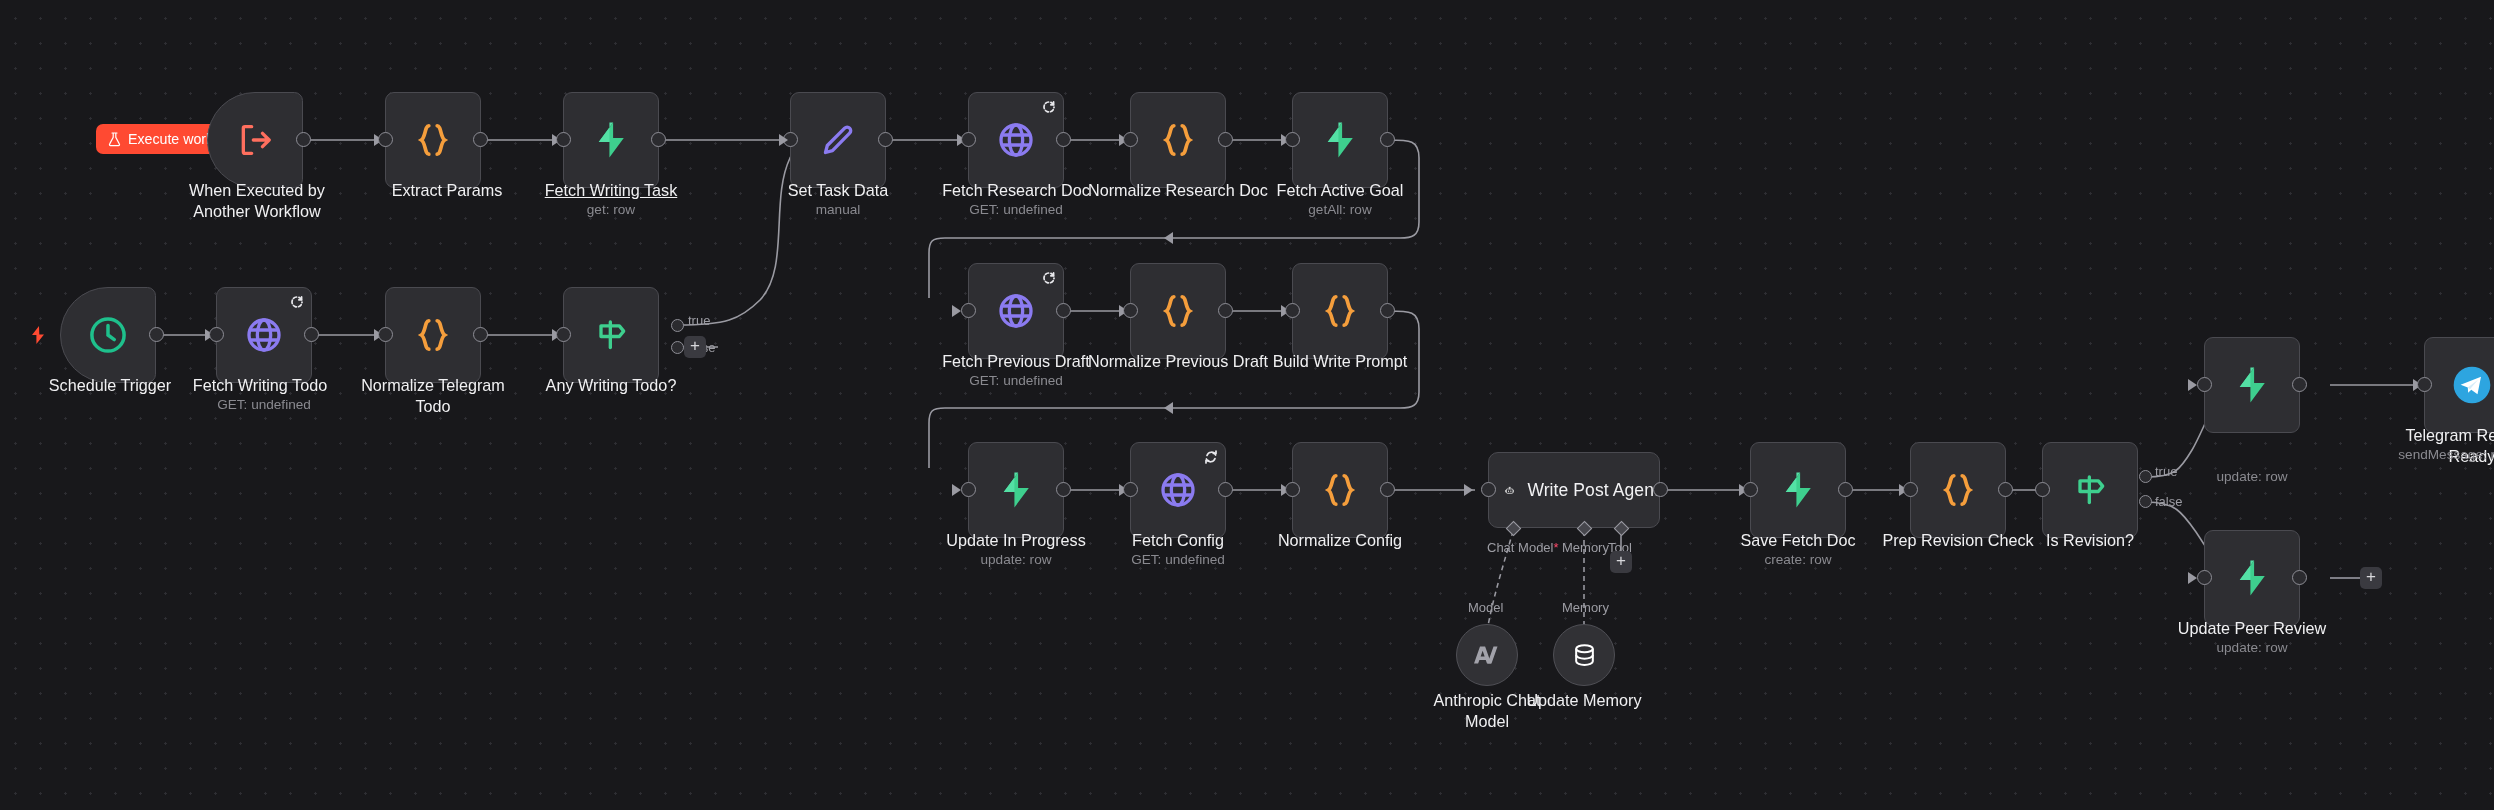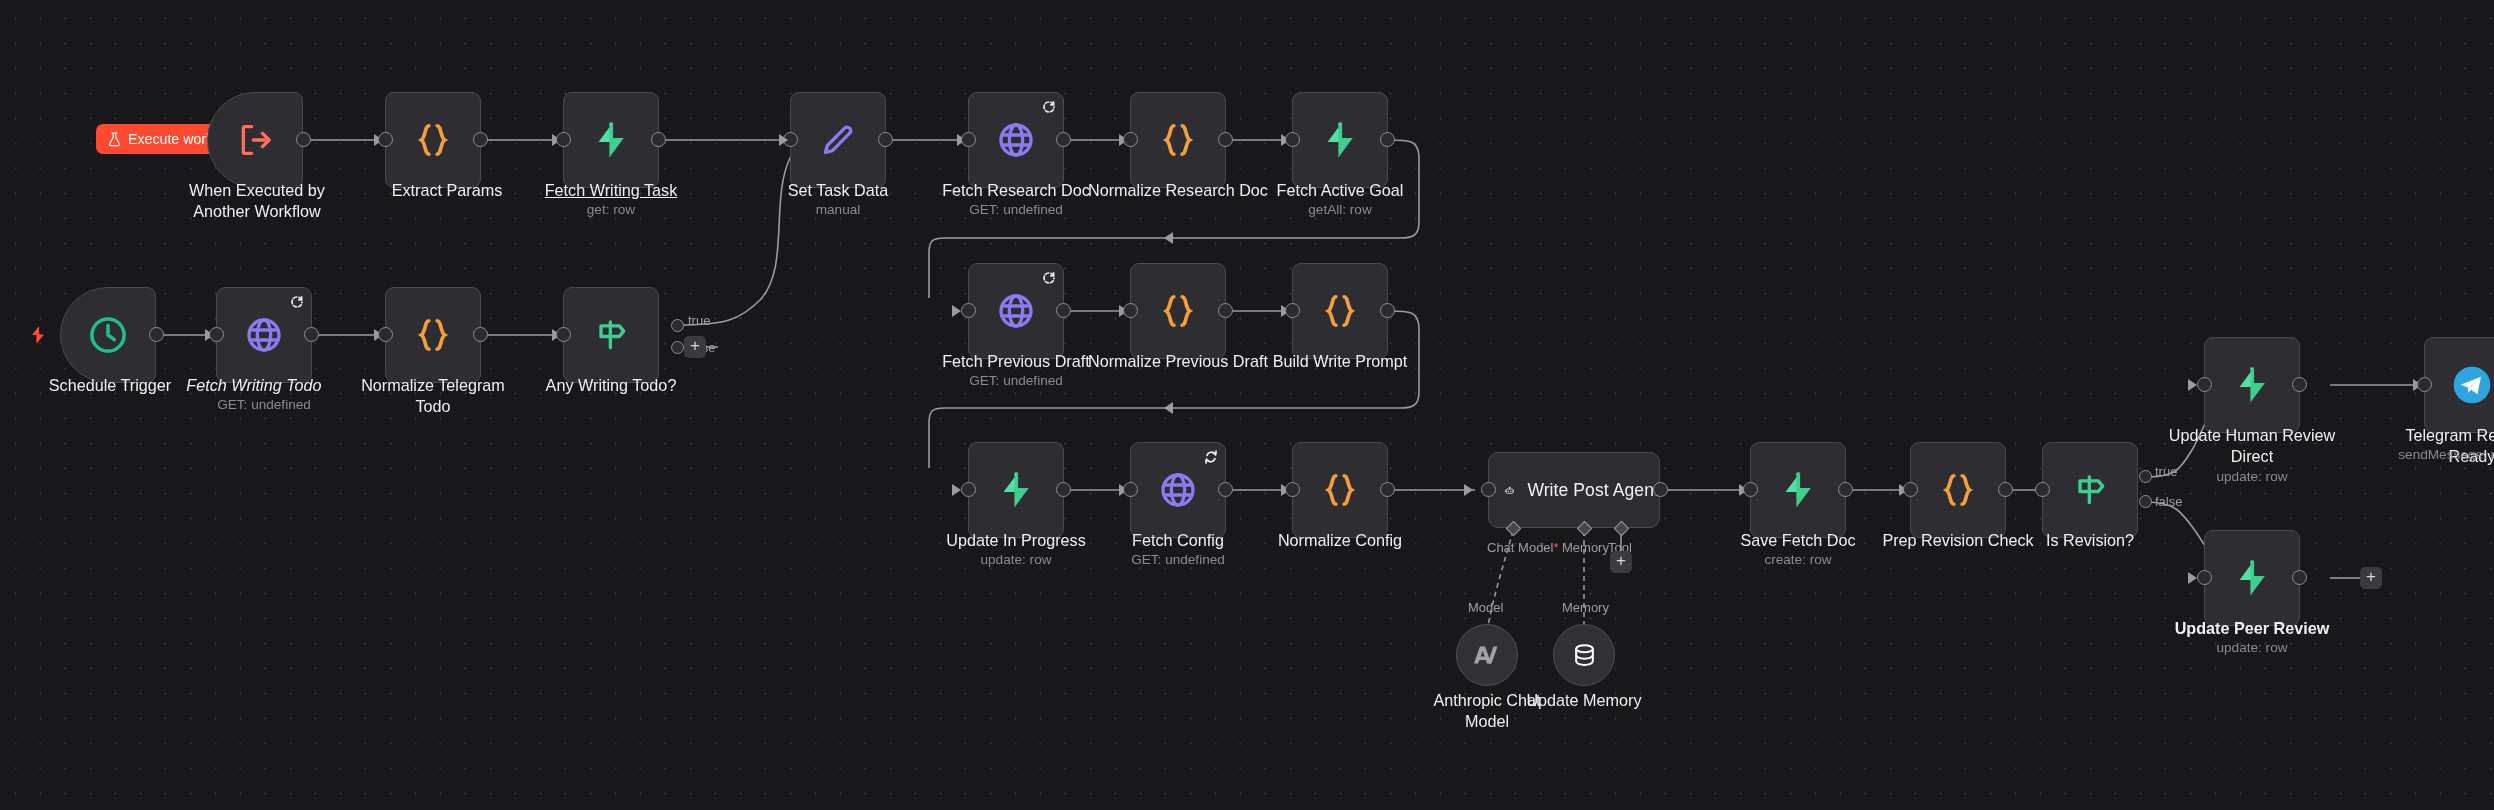--- a/index.html
+++ b/index.html
@@ -356,21 +356,21 @@
       <path d="M3.3 9h17.4M3.3 15h17.4" stroke="#8b7bf0" stroke-width="2"></path>
     </svg>
     <svg class="retry-badge" style="right:7px; top:7px;" viewBox="0 0 14 14">
       <path d="M11.4 4.6A5 5 0 1 0 12 7" fill="none" stroke="#e8e8ec" stroke-width="1.7" stroke-linecap="round" stroke-dasharray="3.4 2.1"></path>
       <path d="M11.6 1.9v2.9H8.8" fill="none" stroke="#e8e8ec" stroke-width="1.7" stroke-linecap="round"></path>
     </svg>
   </div>
   <div class="port" style="left:209px; top:327px;"></div>
   <div class="port" style="left:304px; top:327px;"></div>
   <div class="arrowhead" style="left:374px; top:329px;"></div>
-  <div class="caption" style="left:164px; top:375px; width:180px;font-style:italic;">Fetch Writing Todo</div>
+  <div class="caption" style="left:170px; top:375px; width:180px;">Fetch Writing Todo</div>
   <div class="subcaption" style="left:174px; top:397px; width:180px;">GET: undefined</div>
 
   <div class="node w96" style="left:385px; top:287px;">
     <svg class="icon" width="40" height="40" viewBox="0 0 24 24">
       <path d="M9.5 3.5C7 3.5 7.6 10.4 5 12c2.6 1.6 2 8.5 4.5 8.5" fill="none" stroke="#f59e3c" stroke-width="2.2" stroke-linecap="round"></path>
       <path d="M14.5 3.5C17 3.5 16.4 10.4 19 12c-2.6 1.6-2 8.5-4.5 8.5" fill="none" stroke="#f59e3c" stroke-width="2.2" stroke-linecap="round"></path>
     </svg>
   </div>
   <div class="port" style="left:378px; top:327px;"></div>
   <div class="port" style="left:473px; top:327px;"></div>
@@ -518,22 +518,20 @@
   <div class="node w96" style="left:2204px; top:337px;">
     <svg class="icon" width="42" height="42" viewBox="0 0 24 24">
       <path d="M13.2 2 5 13.1h6.1V22l8.2-11.1h-6.1z" fill="#3ecf8e"></path>
       <path d="M13.2 2 5 13.1h6.1V2z" fill="#54e0a5"></path>
     </svg>
   </div>
   <div class="port" style="left:2197px; top:377px;"></div>
   <div class="port" style="left:2292px; top:377px;"></div>
   <div class="arrowhead" style="left:2188px; top:379px;"></div>
   <div class="arrowhead" style="left:2413px; top:379px;"></div>
-  <div class="caption" style="left:2152px; top:425px; width:200px;">Update Human Review
-Direct</div>
   <div class="subcaption" style="left:2152px; top:469px; width:200px;">update: row</div>
 
   <div class="node w96" style="left:2424px; top:337px;">
     <svg class="icon" width="44" height="44" viewBox="0 0 24 24">
       <circle cx="12" cy="12" r="10" fill="#2da5e0"></circle>
       <path d="M5.8 11.8l11.1-4.3-1.9 9.6-3.4-2.5-1.7 1.6-.2-2.9z" fill="#ffffff"></path>
       <path d="M9.7 13.3l5.6-4.1-4.4 5.1z" fill="#d6ecf8"></path>
     </svg>
   </div>
   <div class="port" style="left:2417px; top:377px;"></div>
@@ -544,16 +542,16 @@
   <div class="node w96" style="left:2204px; top:530px;">
     <svg class="icon" width="42" height="42" viewBox="0 0 24 24">
       <path d="M13.2 2 5 13.1h6.1V22l8.2-11.1h-6.1z" fill="#3ecf8e"></path>
       <path d="M13.2 2 5 13.1h6.1V2z" fill="#54e0a5"></path>
     </svg>
   </div>
   <div class="port" style="left:2197px; top:570px;"></div>
   <div class="port" style="left:2292px; top:570px;"></div>
   <div class="arrowhead" style="left:2188px; top:572px;"></div>
   <div class="plus-btn" style="left:2360px; top:567px;">+</div>
-  <div class="caption" style="left:2162px; top:618px; width:180px;font-weight:bold;">Update Peer Review</div>
+  <div class="caption" style="left:2162px; top:618px; width:180px;">Update Peer Review</div>
   <div class="subcaption" style="left:2162px; top:640px; width:180px;">update: row</div>
 
 </div>
 
 </body></html>

